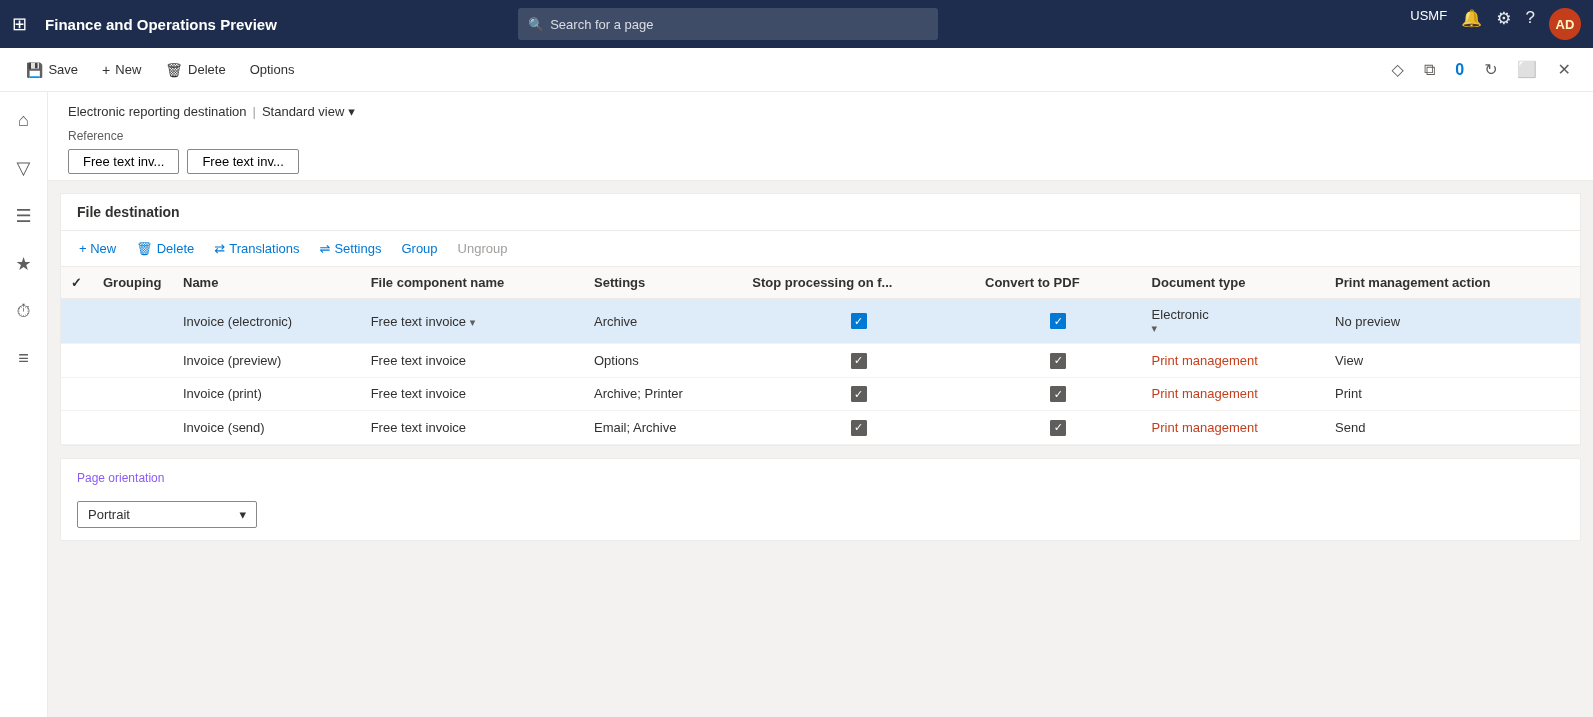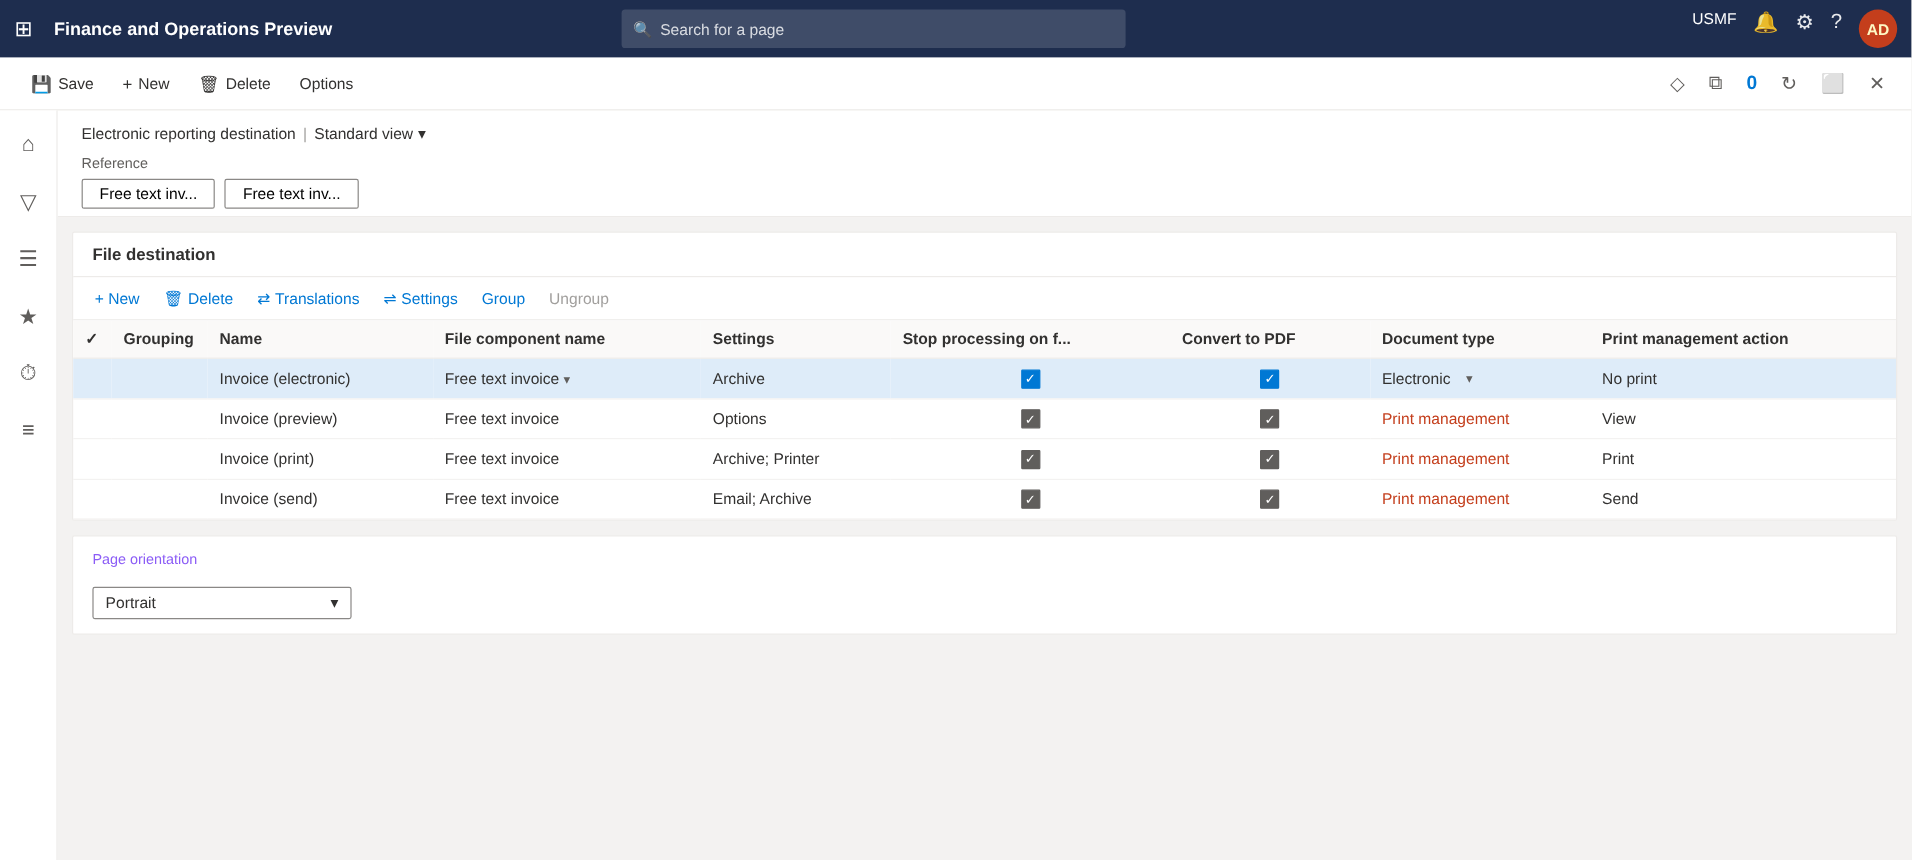--- a/index.html
+++ b/index.html
@@ -190,22 +190,23 @@
     }
     .checkbox-grey {
       width: 16px; height: 16px;
       background: #605e5c;
       border: 1px solid #605e5c;
       display: inline-flex; align-items: center; justify-content: center;
       color: white; font-size: 11px; cursor: pointer; border-radius: 1px;
     }
 
     .doc-type-select {
-      display: flex; align-items: center; gap: 13px;
-      font-size: 13px;
+      display: flex; gap: 0;
+      font-size: 13px;
+      flex-direction: column;
     }
     .doc-type-select .val { color: #323130; }
     .doc-type-select .chev { color: #605e5c; font-size: 11px; }
 
     .print-mgmt { color: #c43e1c; font-weight: 400; }
     .action-text { color: #a19f9d; font-size: 13px; }
 
     .settings-cell { color: #323130; }
 
     
@@ -223,21 +224,21 @@
       align-items: center;
       justify-content: space-between;
     }
     .pdf-content { padding: 12px 16px; }
     .field-label { font-size: 12px; color: #8b5cf6; margin-bottom: 16px; }
     .select-field {
       border: 1px solid #8a8886;
       border-radius: 2px;
       padding: 5px 10px;
       font-size: 13px;
-      width: 216px;
+      width: 180px;
       display: flex; align-items: center; justify-content: space-between;
       cursor: pointer; background: white;
     }
 
     .collapse-icon { cursor: pointer; font-size: 13px; color: #605e5c; }
   </style>
 </head>
 <body>
 
 <div class="top-bar">
@@ -356,21 +357,21 @@
               <td><span>Free text invoice</span> <span style="color:#605e5c;font-size:11px;">▾</span></td>
               <td class="settings-cell">Archive</td>
               <td style="text-align: center;"><span class="checkbox-blue">✓</span></td>
               <td style="text-align: center;"><span class="checkbox-blue">✓</span></td>
               <td>
                 <div class="doc-type-select">
                   <span class="val">Electronic</span> 
                   <span class="chev">▾</span>
                 </div>
               </td>
-              <td class="action-text">No print</td>
+              <td class="action-text">No preview</td>
             </tr>
             <tr>
               <td class="check-col"></td>
               <td></td>
               <td>Invoice (preview)</td>
               <td>Free text invoice</td>
               <td class="settings-cell">Options</td>
               <td style="text-align: center;"><span class="checkbox-grey">✓</span></td>
               <td style="text-align: center;"><span class="checkbox-grey">✓</span></td>
               <td><span class="print-mgmt">Print management</span></td>

